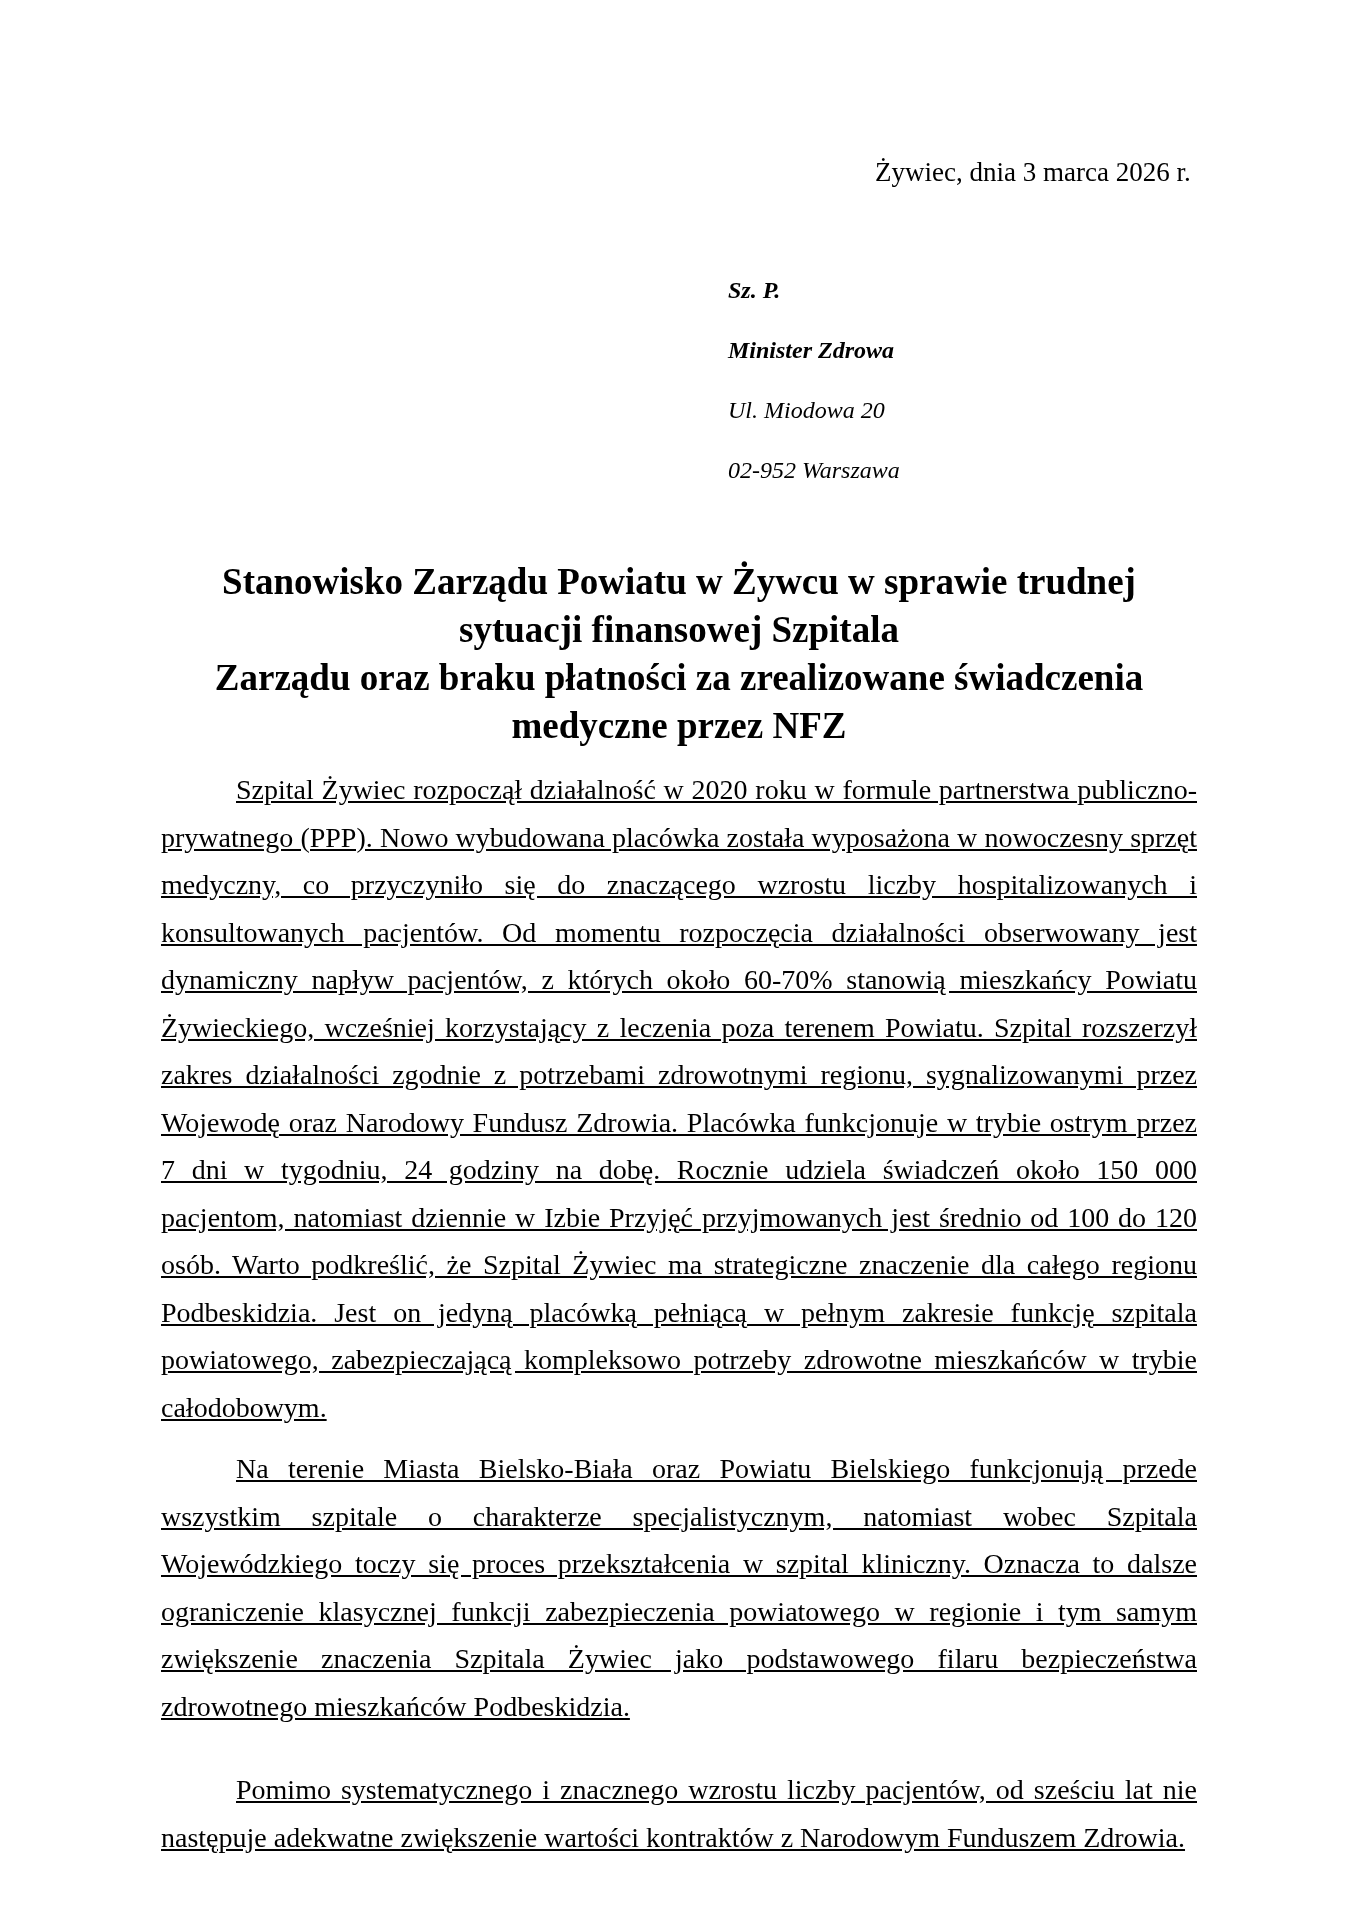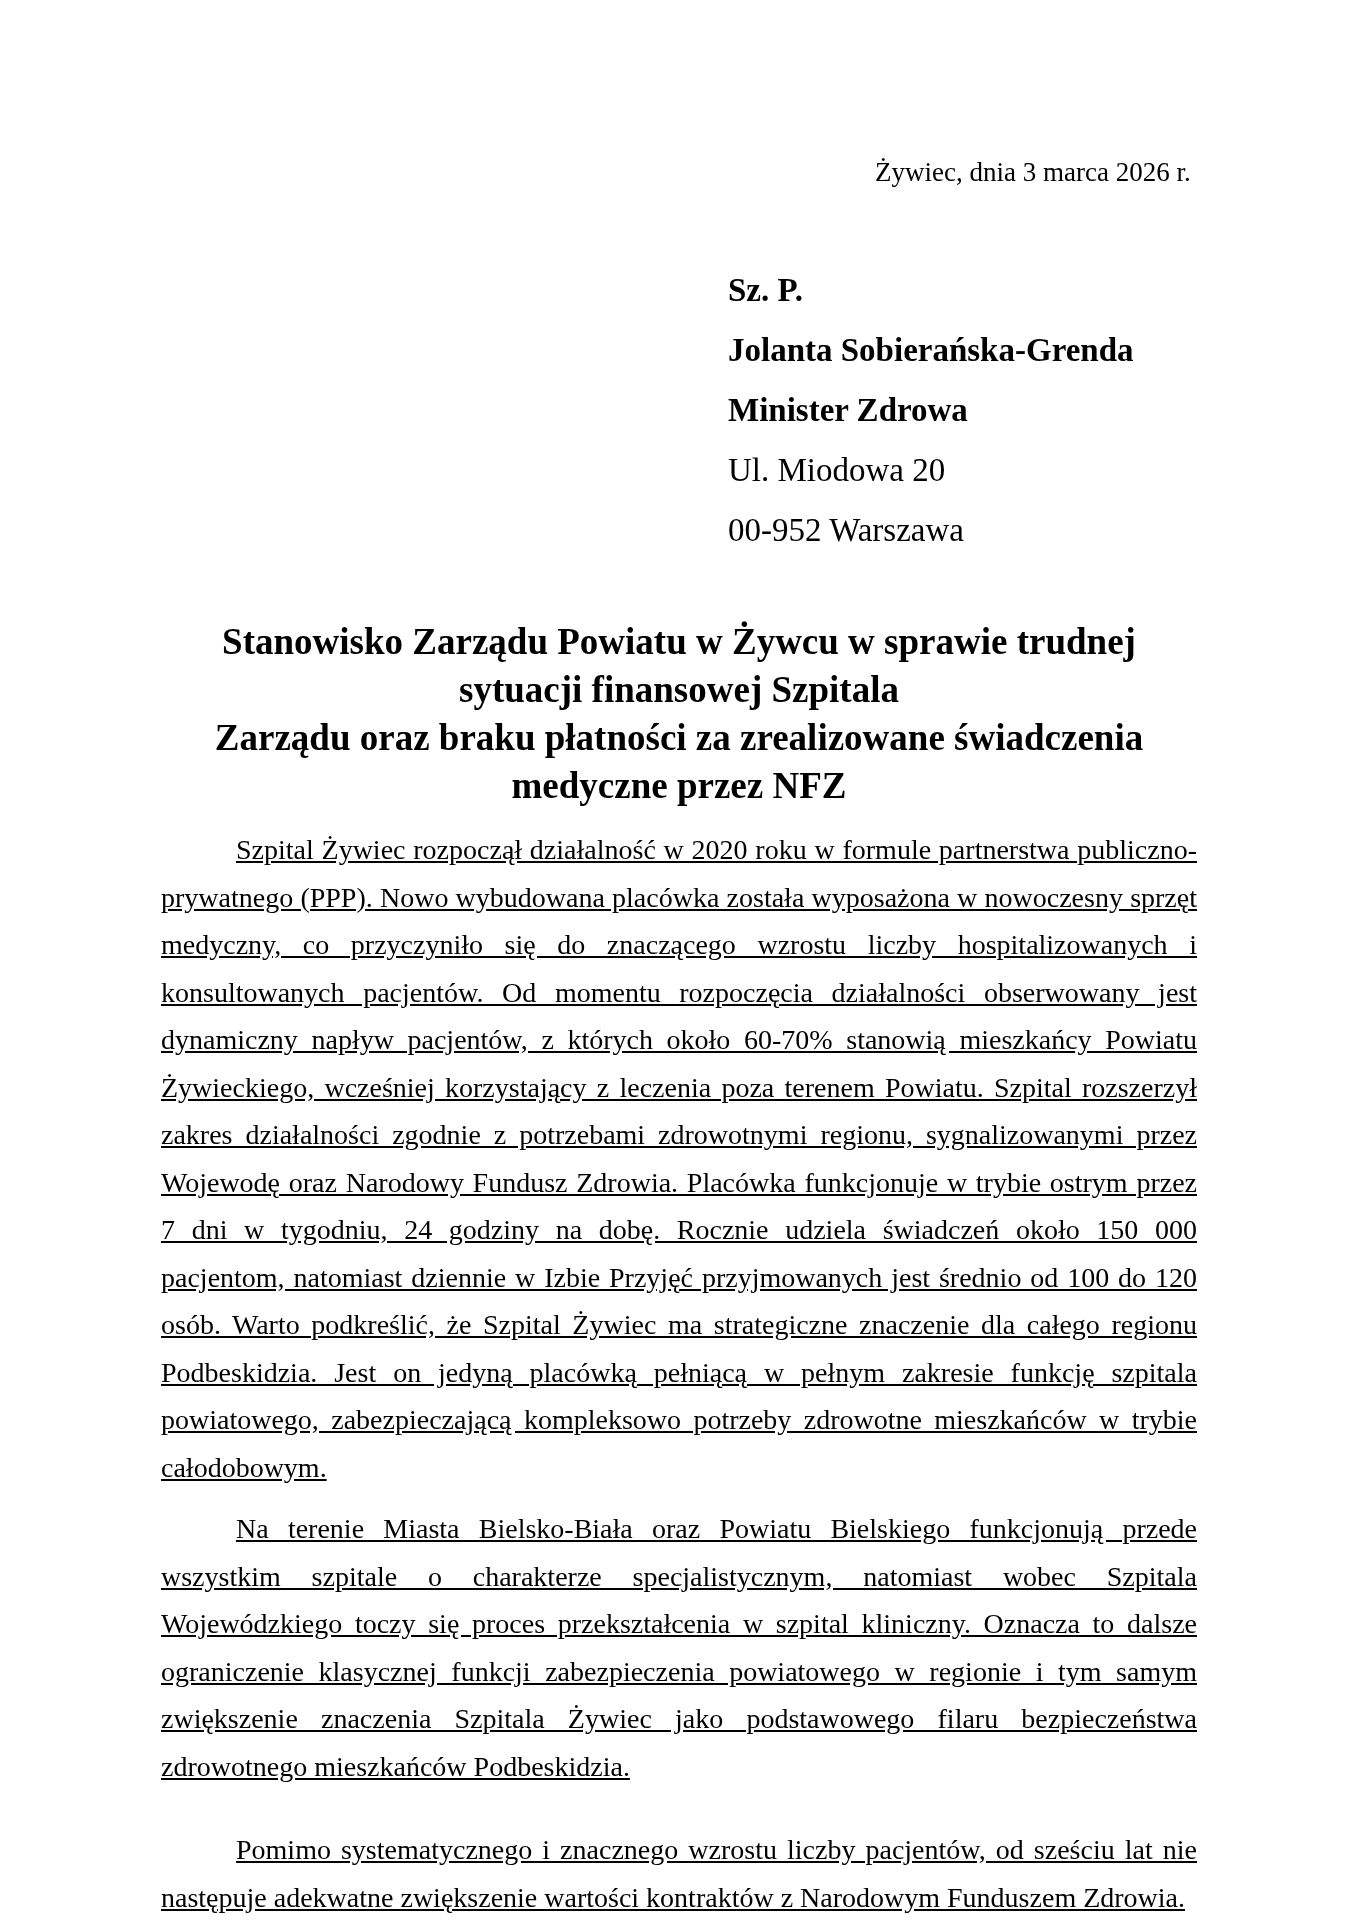--- a/index.html
+++ b/index.html
@@ -21,22 +21,23 @@
     border-radius: 23px;
   }
   .date-line {
     margin: 0 0 0 714px;
     font-size: 27px;
     line-height: 40px;
     white-space: nowrap;
   }
   .recipient {
     margin: 68px 0 0 567px;
-    font-size: 33px;
+    font-size: 24px;
     line-height: 60px;
+    font-style: italic;
   }
   .recipient .r-line { display: block; }
   .recipient .bold { font-weight: bold; }
   .subject {
     margin: 58px 0 0 0;
     font-size: 37px;
     font-weight: bold;
     line-height: 48px;
     text-align: center;
   }
@@ -55,24 +56,23 @@
 </style>
 </head>
 <body>
 
 <div class="page">
 
   <div class="date-line">Żywiec, dnia 3 marca 2026 r.</div>
 
   <div class="recipient">
     <span class="r-line bold">Sz. P.</span>
-    <span class="r-line bold">Jolanta Sobierańska-Grenda</span>
     <span class="r-line bold">Minister Zdrowa</span>
     <span class="r-line">Ul. Miodowa 20</span>
-    <span class="r-line">00-952 Warszawa</span>
+    <span class="r-line">02-952 Warszawa</span>
   </div>
 
   <div class="subject">
     <span class="s-line">Stanowisko Zarządu Powiatu w Żywcu w sprawie trudnej sytuacji finansowej Szpitala</span>
     <span class="s-line">Zarządu oraz braku płatności za zrealizowane świadczenia medyczne przez NFZ</span>
   </div>
 
   <p class="body-paragraph p1">Szpital Żywiec rozpoczął działalność w 2020 roku w formule partnerstwa publiczno-prywatnego (PPP). Nowo wybudowana placówka została wyposażona w nowoczesny sprzęt medyczny, co przyczyniło się do znaczącego wzrostu liczby hospitalizowanych i konsultowanych pacjentów. Od momentu rozpoczęcia działalności obserwowany jest dynamiczny napływ pacjentów, z których około 60-70% stanowią mieszkańcy Powiatu Żywieckiego, wcześniej korzystający z leczenia poza terenem Powiatu. Szpital rozszerzył zakres działalności zgodnie z potrzebami zdrowotnymi regionu, sygnalizowanymi przez Wojewodę oraz Narodowy Fundusz Zdrowia. Placówka funkcjonuje w trybie ostrym przez 7 dni w tygodniu, 24 godziny na dobę. Rocznie udziela świadczeń około 150 000 pacjentom, natomiast dziennie w Izbie Przyjęć przyjmowanych jest średnio od 100 do 120 osób. Warto podkreślić, że Szpital Żywiec ma strategiczne znaczenie dla całego regionu Podbeskidzia. Jest on jedyną placówką pełniącą w pełnym zakresie funkcję szpitala powiatowego, zabezpieczającą kompleksowo potrzeby zdrowotne mieszkańców w trybie całodobowym.</p>
 
   <p class="body-paragraph p2">Na terenie Miasta Bielsko-Biała oraz Powiatu Bielskiego funkcjonują przede wszystkim szpitale o charakterze specjalistycznym, natomiast wobec Szpitala Wojewódzkiego toczy się proces przekształcenia w szpital kliniczny. Oznacza to dalsze ograniczenie klasycznej funkcji zabezpieczenia powiatowego w regionie i tym samym zwiększenie znaczenia Szpitala Żywiec jako podstawowego filaru bezpieczeństwa zdrowotnego mieszkańców Podbeskidzia.</p>

